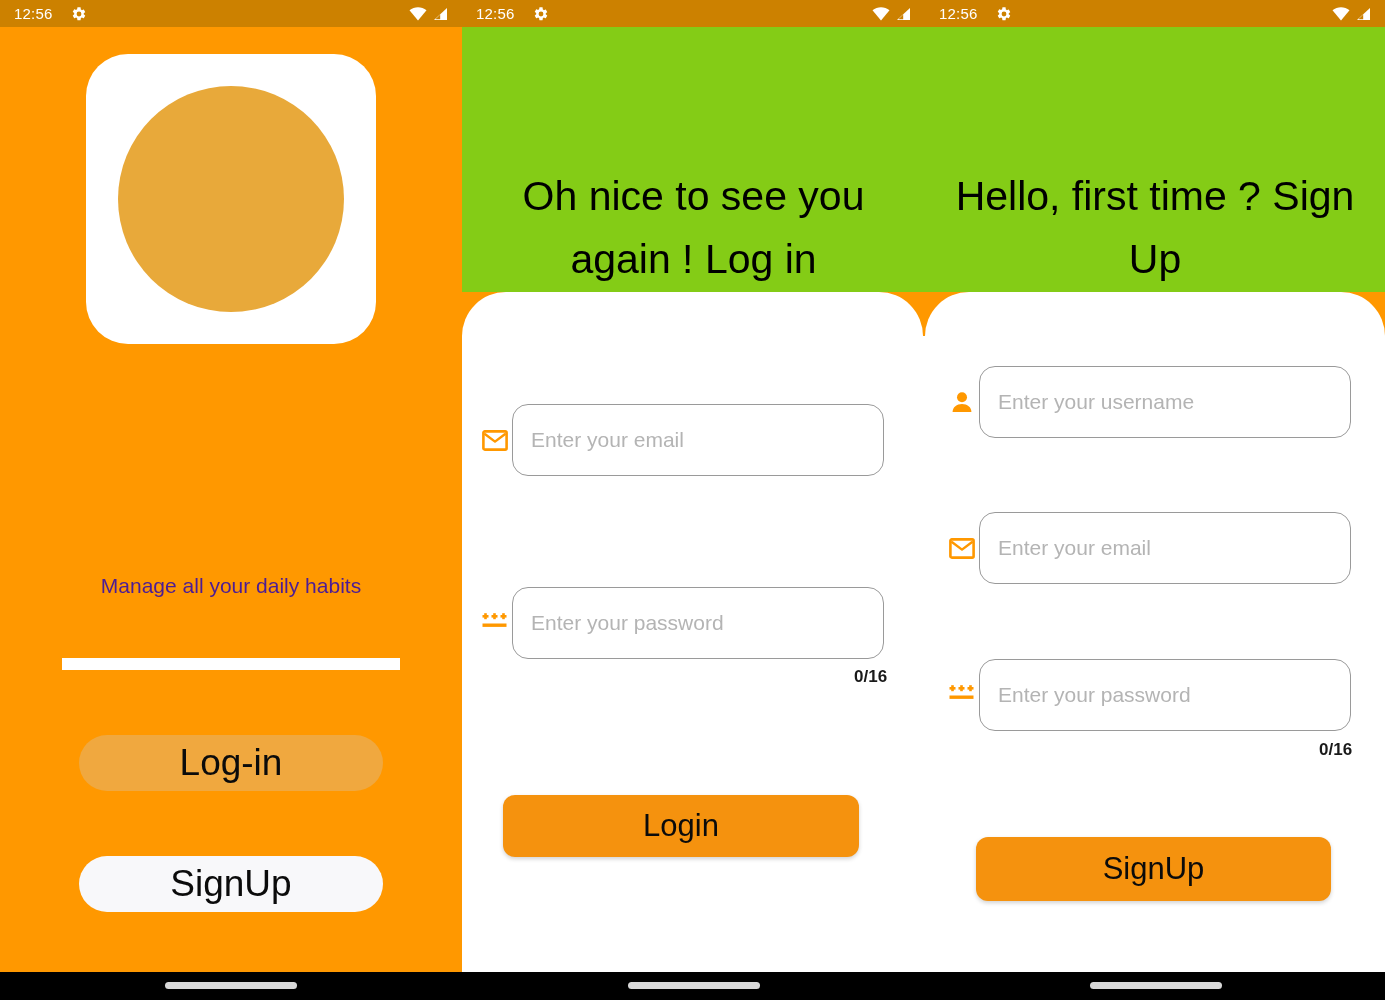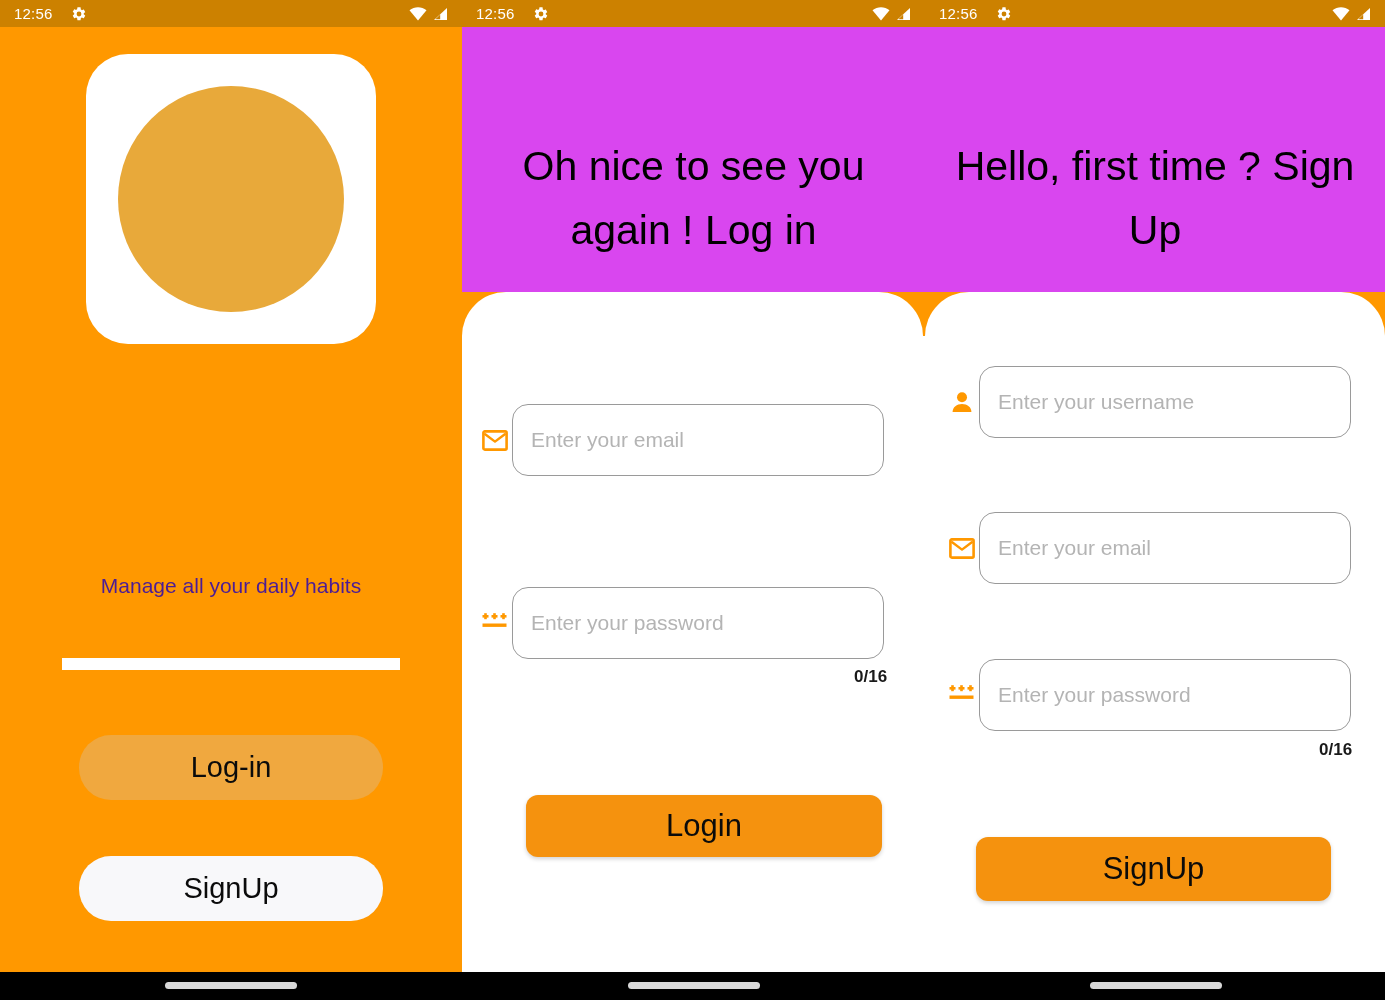--- a/index.html
+++ b/index.html
@@ -83,49 +83,49 @@
   }
   #divider {
     position: absolute;
     left: 62px; top: 631px;
     width: 338px; height: 12px;
     background: #ffffff;
   }
   .pill-btn {
     position: absolute;
     left: 79px;
-    width: 304px; height: 65px;
+    width: 304px; height: 56px;
     border-radius: 32px;
     display: flex;
     align-items: center;
     justify-content: center;
-    font-size: 29px;
+    font-size: 37px;
     font-weight: 400;
     color: #0b0b0b;
     border: none;
     cursor: pointer;
     font-family: "Liberation Sans", sans-serif;
   }
   #btn-login-left {
     top: 708px;
     background: #f0a83f;
   }
   #btn-signup-left {
     top: 829px;
     background: #f8f8fa;
   }
 
   
   .orange-header {
     position: absolute;
     top: 27px;
     height: 265px;
-    background: #d946ef;
+    background: #84cc16;
     display: flex;
-    align-items: center;
+    align-items: flex-end;
     justify-content: center;
     padding-top: 78px;
   }
   #hdr2 { left: 462px; width: 463px; }
   #hdr3 { left: 925px; width: 460px; }
   .hdr-text {
     text-align: center;
     font-size: 41px;
     font-weight: 300;
     color: #000000;
@@ -197,21 +197,21 @@
     cursor: pointer;
     box-shadow: 0 2px 4px rgba(0,0,0,0.18);
   }
 
   
   #row-login-email    { left: 16px;  top: 112px; }
   #row-login-email .txt-input { width: 372px; }
   #row-login-pass     { left: 16px;  top: 295px; }
   #row-login-pass .txt-input { width: 372px; }
   #counter-login      { left: 392px; top: 375px; }
-  #btn-login-cta      { left: 64px;  top: 503px; width: 356px; height: 62px; }
+  #btn-login-cta      { left: 41px;  top: 503px; width: 356px; height: 62px; }
 
   
   #row-su-user  { left: 20px; top: 74px; }
   #row-su-user .txt-input  { width: 372px; }
   #row-su-email { left: 20px; top: 220px; }
   #row-su-email .txt-input { width: 372px; }
   #row-su-pass  { left: 20px; top: 367px; }
   #row-su-pass .txt-input  { width: 372px; }
   #counter-signup { left: 394px; top: 448px; }
   #btn-signup-cta { left: 51px;  top: 545px; width: 355px; height: 64px; }

